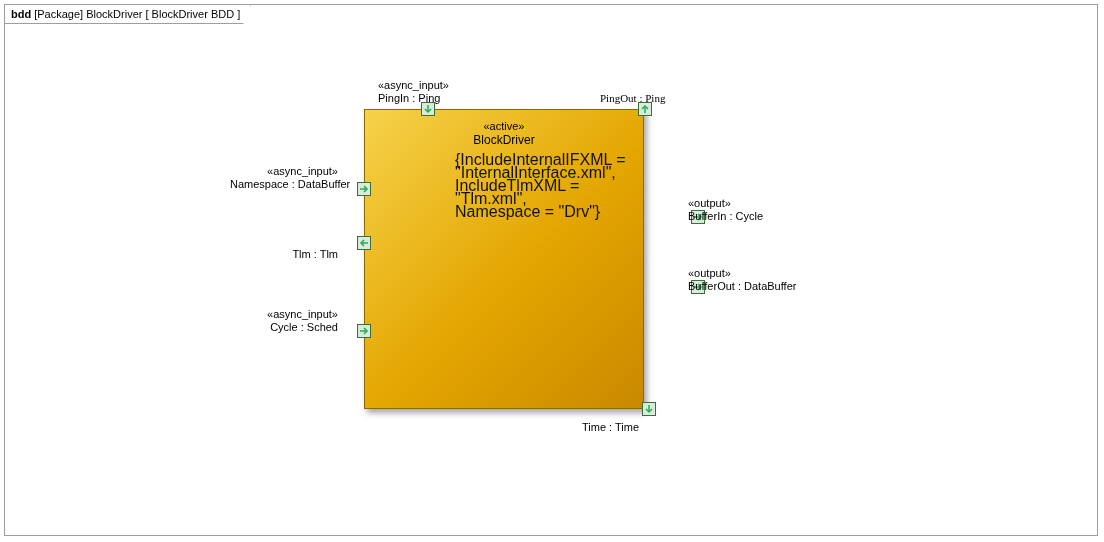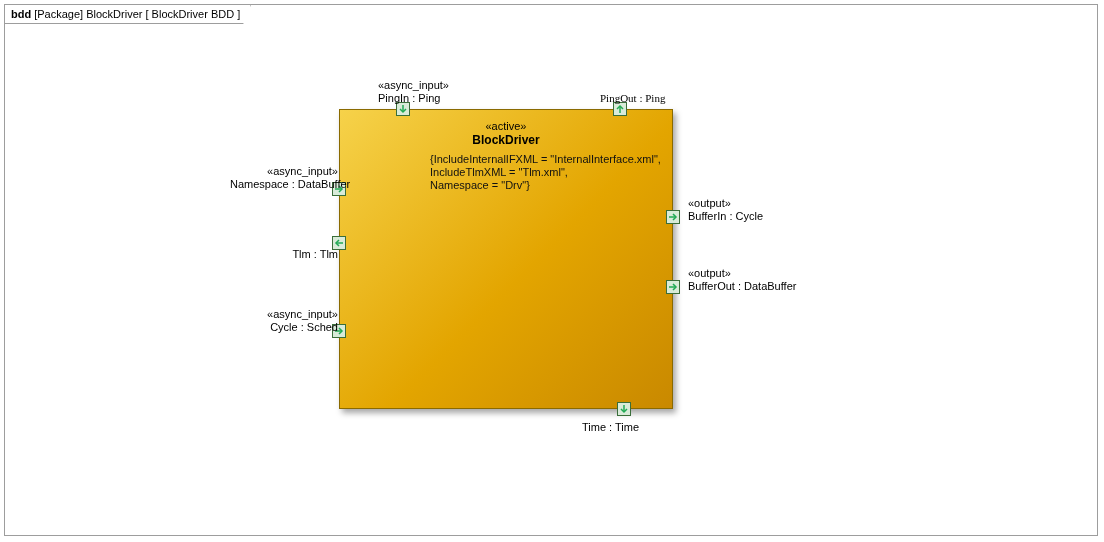--- a/index.html
+++ b/index.html
@@ -31,42 +31,42 @@
     padding: 2px 10px 2px 6px;
     background: #ffffff;
     font-size: 11px;
     line-height: 14px;
     clip-path: polygon(0 0, 100% 0, calc(100% - 8px) 100%, 0 100%);
   }
   .frame-tab b { font-weight: bold; }
 
   .block {
     position: absolute;
-    left: 334px;
+    left: 359px;
     top: 104px;
-    width: 334px;
+    width: 280px;
     height: 300px;
     border: 1px solid #8a6a00;
     background: linear-gradient(135deg, #f6d24a 0%, #e3a500 55%, #c98900 100%);
     box-shadow: 3px 4px 6px rgba(0,0,0,0.35);
     box-sizing: border-box;
   }
   .block-header {
     text-align: center;
     padding-top: 10px;
     font-size: 11px;
   }
   .block-title {
-    font-weight: bold;
+    font-weight: normal;
     font-size: 12px;
     margin-top: 1px;
   }
   .block-props {
     margin: 6px 0 0 90px;
-    font-size: 11px;
+    font-size: 16px;
     line-height: 13px;
     color: #111;
   }
 
   .port {
     position: absolute;
     width: 14px;
     height: 14px;
     background: #d9ebd9;
     border: 1px solid #3a6e3a;

